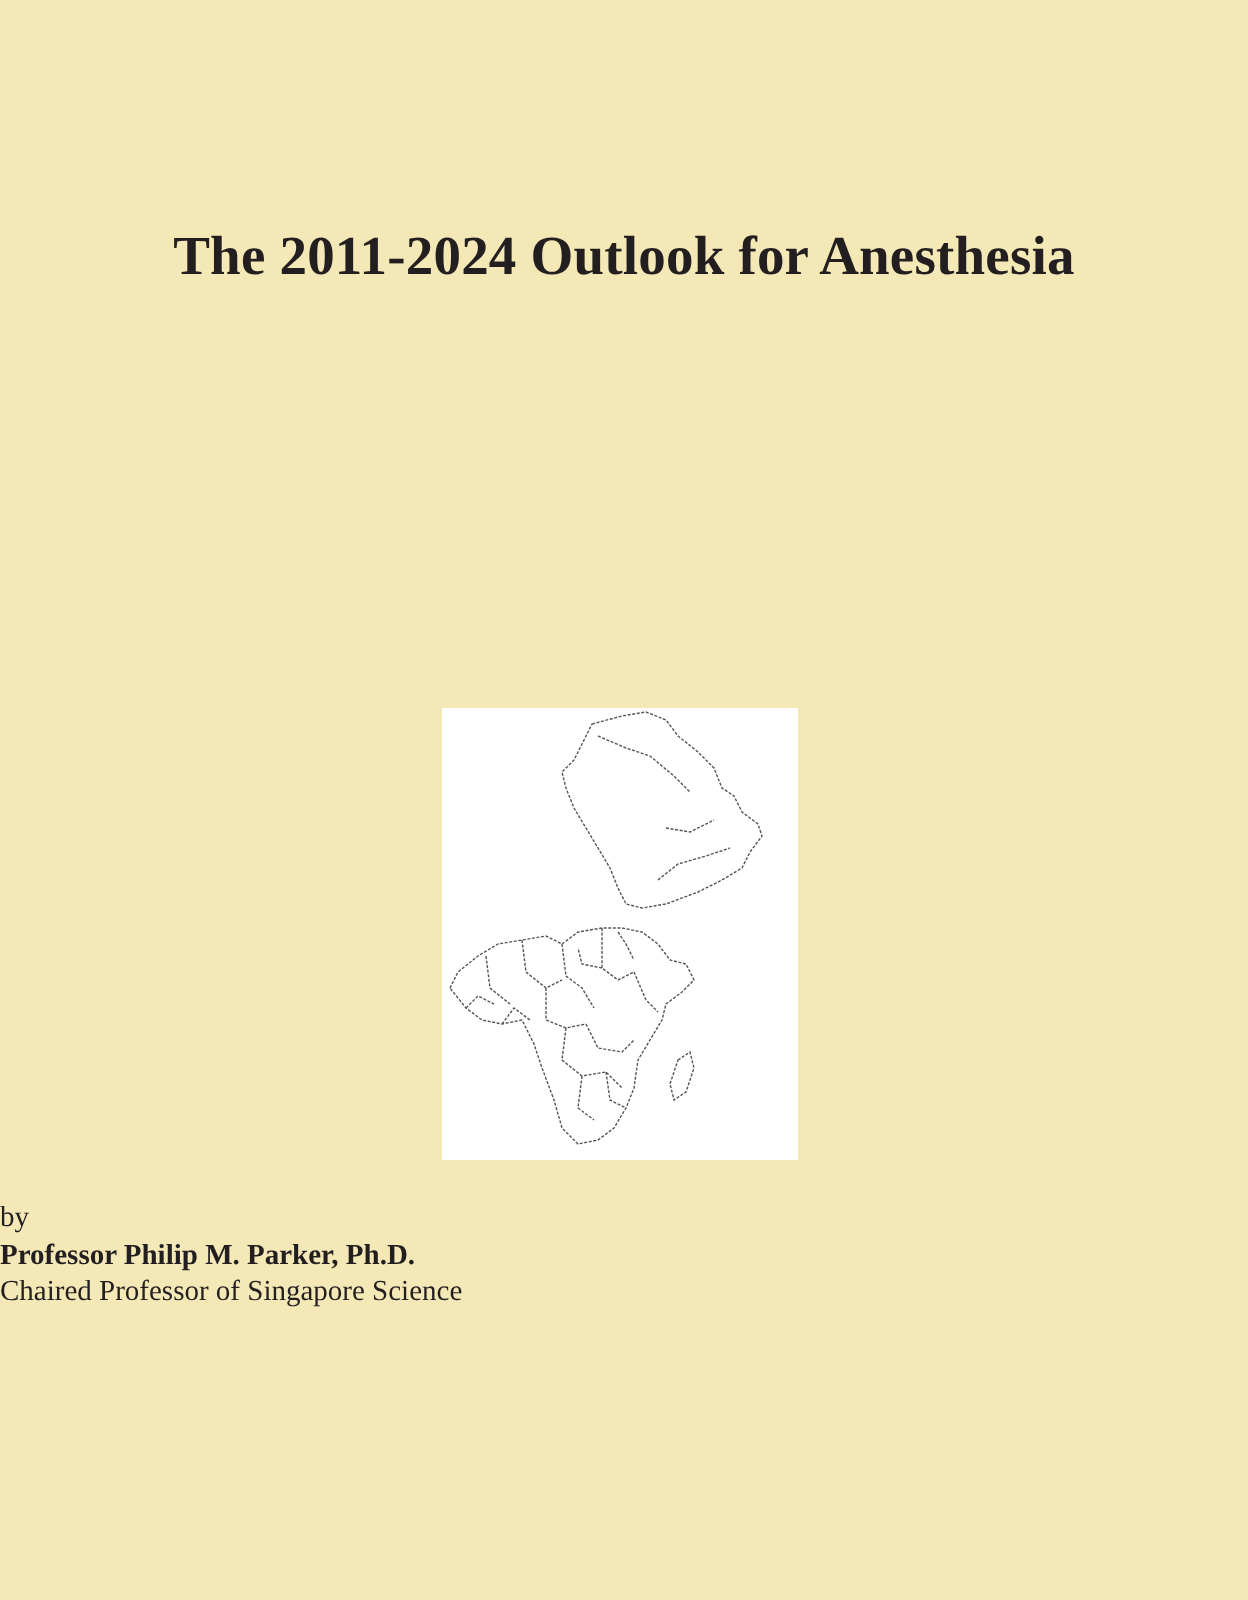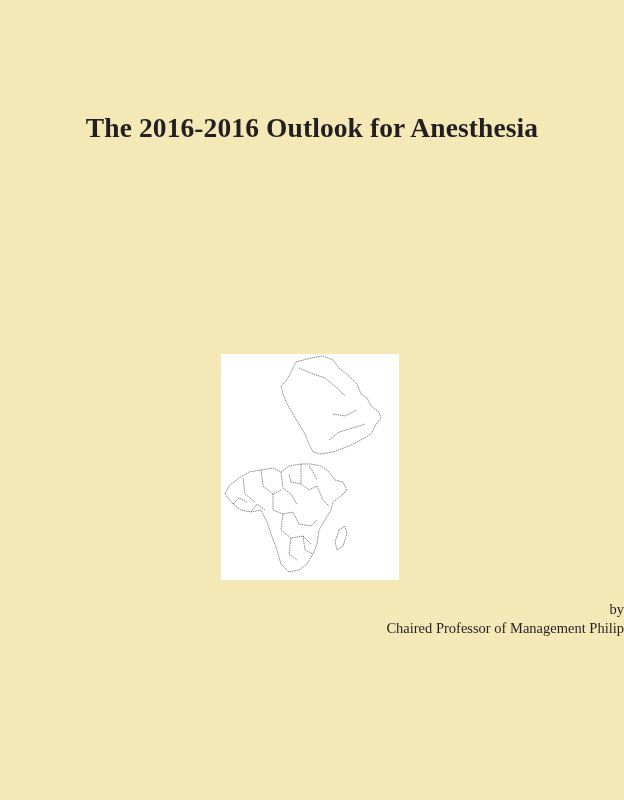--- a/index.html
+++ b/index.html
@@ -14,30 +14,30 @@
     position:absolute; left:0; top:111px; width:624px;
     text-align:center; font-weight:bold; font-size:27.5px; line-height:34px;
     letter-spacing:0.1px;
   }
   .map-box {
     position:absolute; left:221px; top:354px; width:178px; height:226px;
     background:#ffffff;
   }
   .map-box svg { position:absolute; left:0; top:0; width:178px; height:226px; }
   .byline {
-    position:absolute; left:0; top:600px; width:624px; text-align:right;
+    position:absolute; left:0; top:600px; width:624px; text-align:left;
     font-size:14.5px; line-height:18.5px;font-family:Liberation Serif, serif;
   }
   .byline .author { font-weight:bold; }
 </style>
 </head>
 <body style="--bg: #f4e8b6;">
 
 <div class="title">
-  <div>The 2016-2016 Outlook for Anesthesia</div>
+  <div>The 2011-2024 Outlook for Anesthesia</div>
 </div>
 
 <div class="map-box">
   <svg viewBox="0 0 178 226" fill="none" stroke="#555" stroke-width="0.7" stroke-dasharray="1.5 0.8">
 
     <path d="M75,8 L90,4 L102,2 L112,6 L118,14 L128,22 L136,30 L140,40 L146,44 L150,52 L158,58 L160,64 L154,72 L150,80 L140,86 L128,92 L112,98 L100,100 L92,98 L88,90 L84,80 L78,70 L72,60 L66,50 L62,40 L60,32 L66,26 L70,18 Z"></path>
     <path d="M78,14 L92,20 L104,24 L116,34 L124,42"></path>
     <path d="M108,86 L118,78 L132,74 L144,70"></path>
     <path d="M112,60 L124,62 L136,56"></path>
 
@@ -58,14 +58,15 @@
     <path d="M30,158 L36,150 L44,156"></path>
     <path d="M12,150 L18,144 L26,148"></path>
     <path d="M80,130 L70,128 L68,120"></path>
 
     <path d="M118,176 L124,172 L126,180 L122,192 L116,196 L114,188 Z"></path>
   </svg>
 </div>
 
 <div class="byline">
   <div>by</div>
-  <div>Chaired Professor of Management Philip</div>
+  <div class="author">Professor Philip M. Parker, Ph.D.</div>
+  <div>Chaired Professor of Singapore Science</div>
 </div>
 
 </body></html>

